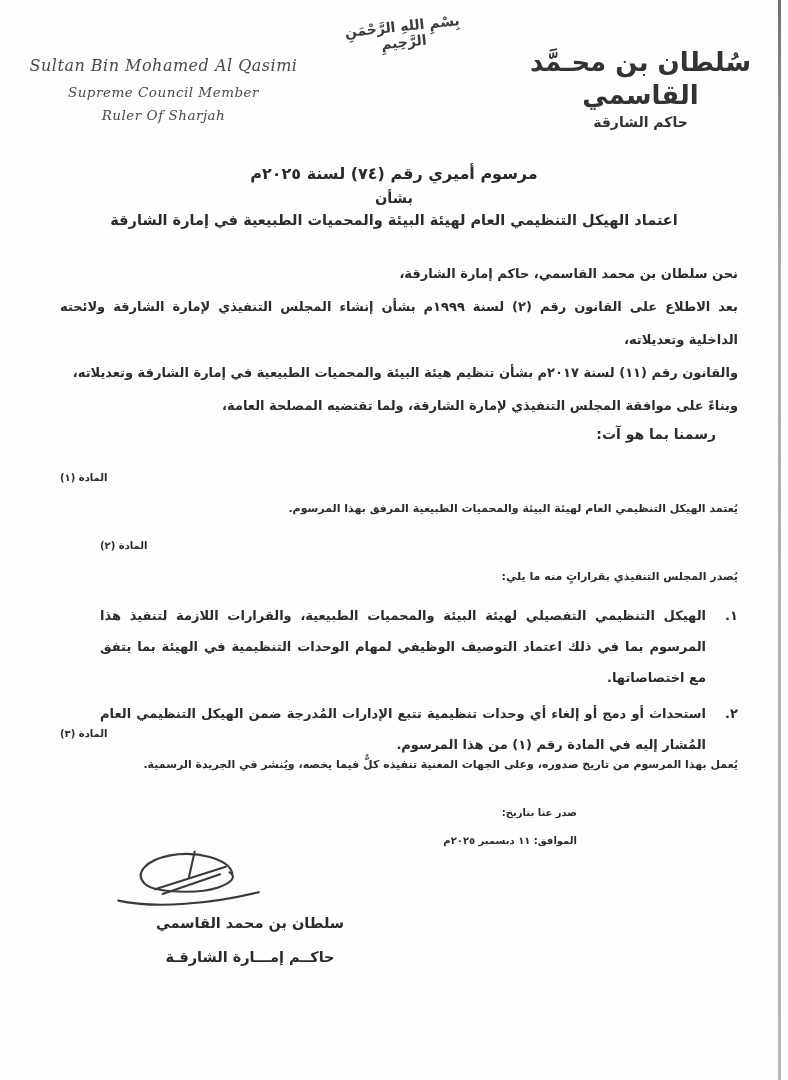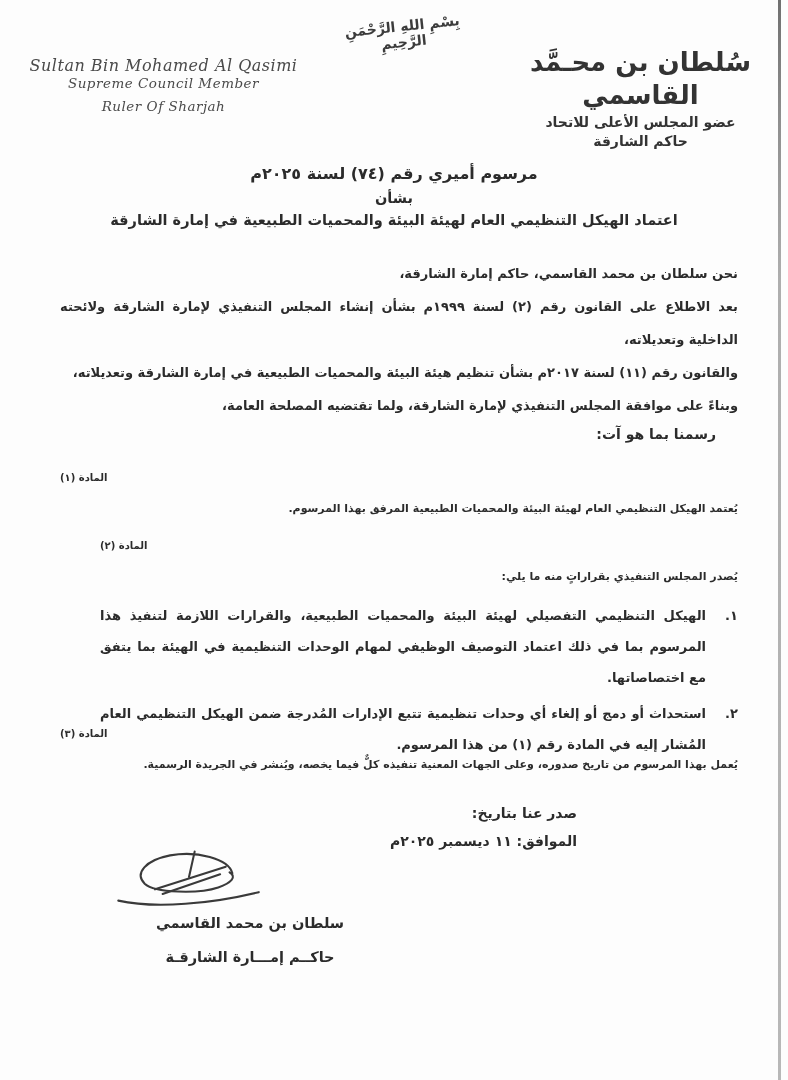--- a/index.html
+++ b/index.html
@@ -29,21 +29,21 @@
     transform: rotate(-6deg);
   }
   .lh-en {
     position: absolute;
     top: 56px; left: 26px; width: 275px;
     text-align: center;
     font-family: "DejaVu Serif", serif;
     font-style: italic;
     color: #4a4a4a;
   }
-  .lh-en-name { font-size: 16px; margin-bottom: 0; letter-spacing: 0.5px; }
+  .lh-en-name { font-size: 16px; margin-bottom: 9px; letter-spacing: 0.5px; }
   .lh-en-sub  { font-size: 13.5px; margin-bottom: 7px; letter-spacing: 0.5px; }
   .lh-ar {
     position: absolute;
     top: 46px; right: 20px; width: 255px;
     text-align: center;
     direction: rtl;
     color: #333;
   }
   .lh-ar-name { font-size: 26px; font-weight: bold; line-height: 1.25; }
   .lh-ar-sub  { font-size: 14px; font-weight: bold; margin-top: 3px; }
@@ -82,21 +82,21 @@
   .art-heading { text-align: left; font-size: 10px; font-weight: bold; margin-bottom: 11px; }
   .art-body { font-size: 11px; font-weight: bold; text-align: right; line-height: 30px; margin: 0; }
   .art-items { margin-top: 8px; }
   .item { display: flex; font-size: 13px; font-weight: bold; line-height: 31px; margin-bottom: 5px; }
   .item-num { flex: none; width: 32px; }
   .item-text { flex: 1; text-align: justify; margin: 0; }
   .issuance {
     position: absolute;
     top: 799px; right: 211px;
     direction: rtl; text-align: right;
-    font-size: 14px; font-weight: bold;
+    font-size: 10px; font-weight: bold;
     line-height: 28px;
   }
   .sig-block {
     position: absolute;
     top: 845px; left: 110px; width: 280px; height: 140px;
     direction: rtl;
   }
   .sig-svg { position: absolute; left: 0; top: 0; width: 158px; height: 66px; }
   .sig-name  { position: absolute; top: 70px;  left: 0; right: 0; text-align: center; font-size: 14.5px; font-weight: bold; }
   .sig-title { position: absolute; top: 104px; left: 0; right: 0; text-align: center; font-size: 14.5px; font-weight: bold; }
@@ -111,21 +111,20 @@
   <div class="bismillah">بِسْمِ اللهِ الرَّحْمَنِ الرَّحِيمِ</div>
 
   <div class="lh-en">
     <div class="lh-en-name">Sultan Bin Mohamed Al Qasimi</div>
     <div class="lh-en-sub">Supreme Council Member</div>
     <div class="lh-en-sub">Ruler Of Sharjah</div>
   </div>
 
   <div class="lh-ar">
     <div class="lh-ar-name">سُلطان بن محـمَّد القاسمي</div>
-    <div class="lh-ar-sub">عضو المجلس الأعلى للاتحاد</div>
     <div class="lh-ar-sub">حاكم الشارقة</div>
   </div>
 
   <div class="title-block">
     <div class="title-l1">مرسوم أميري رقم (٧٤) لسنة ٢٠٢٥م</div>
     <div class="title-l2">بشأن</div>
     <div class="title-l3">اعتماد الهيكل التنظيمي العام لهيئة البيئة والمحميات الطبيعية في إمارة الشارقة</div>
   </div>
 
   <div class="preamble">

